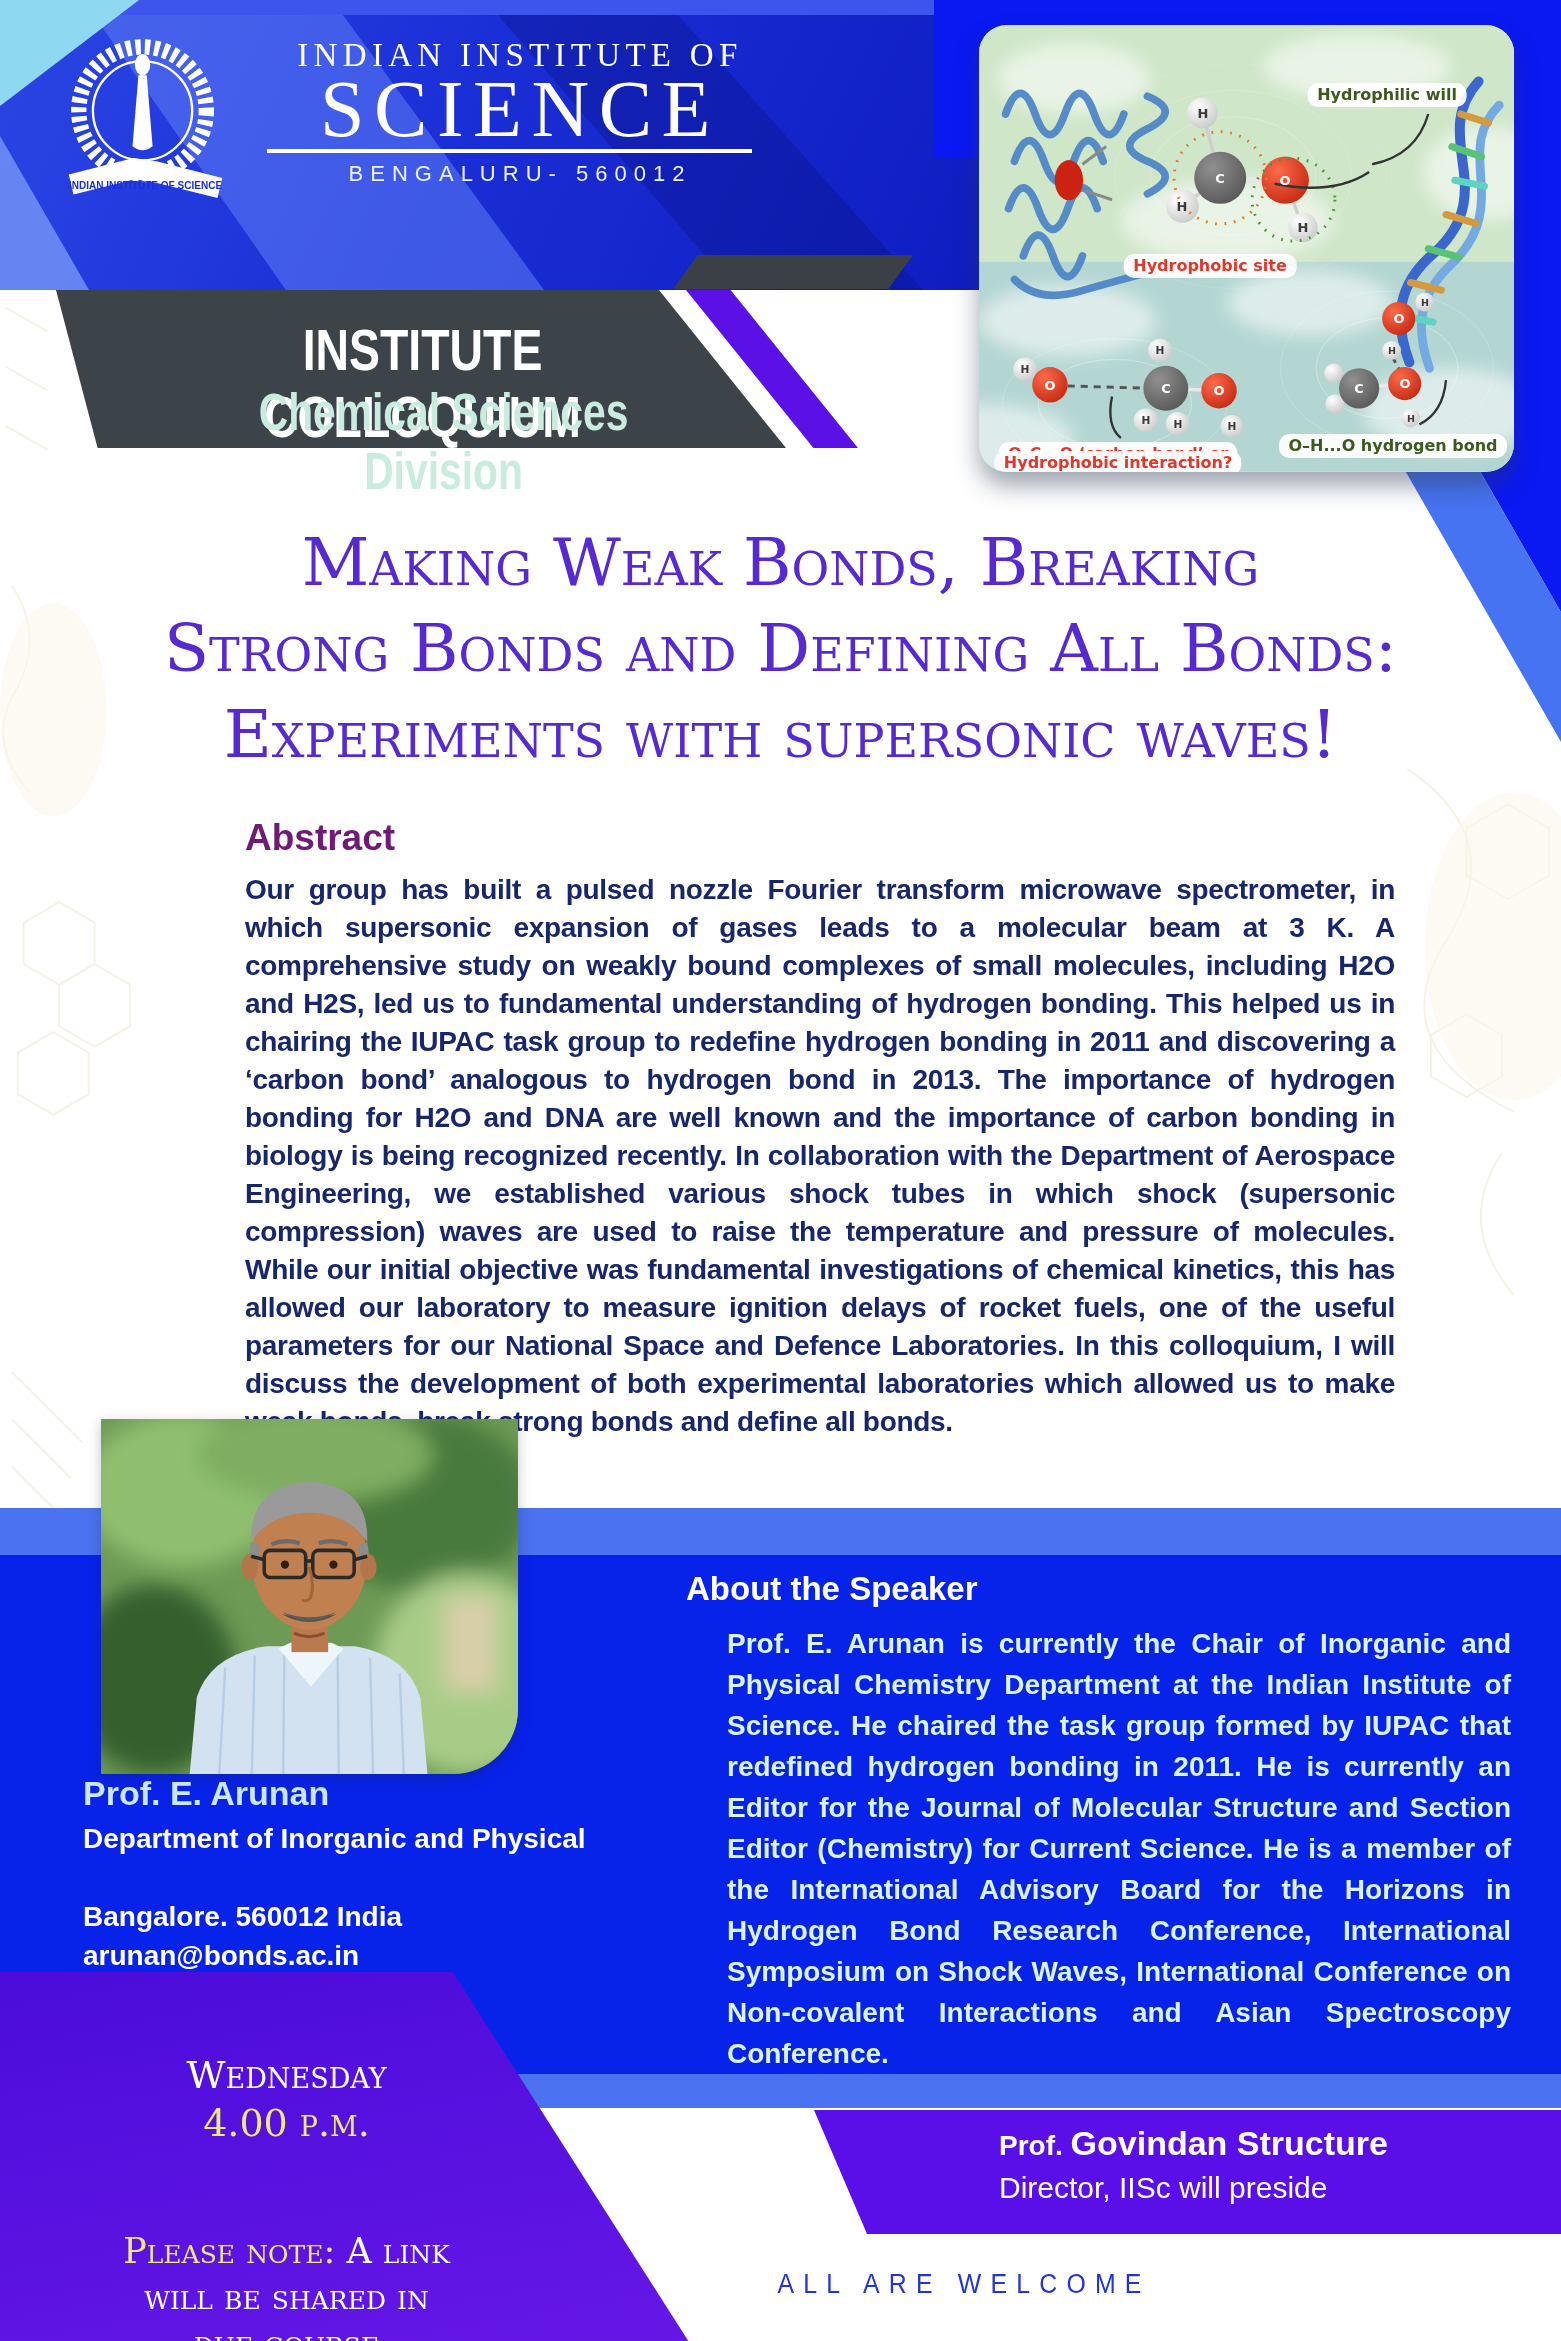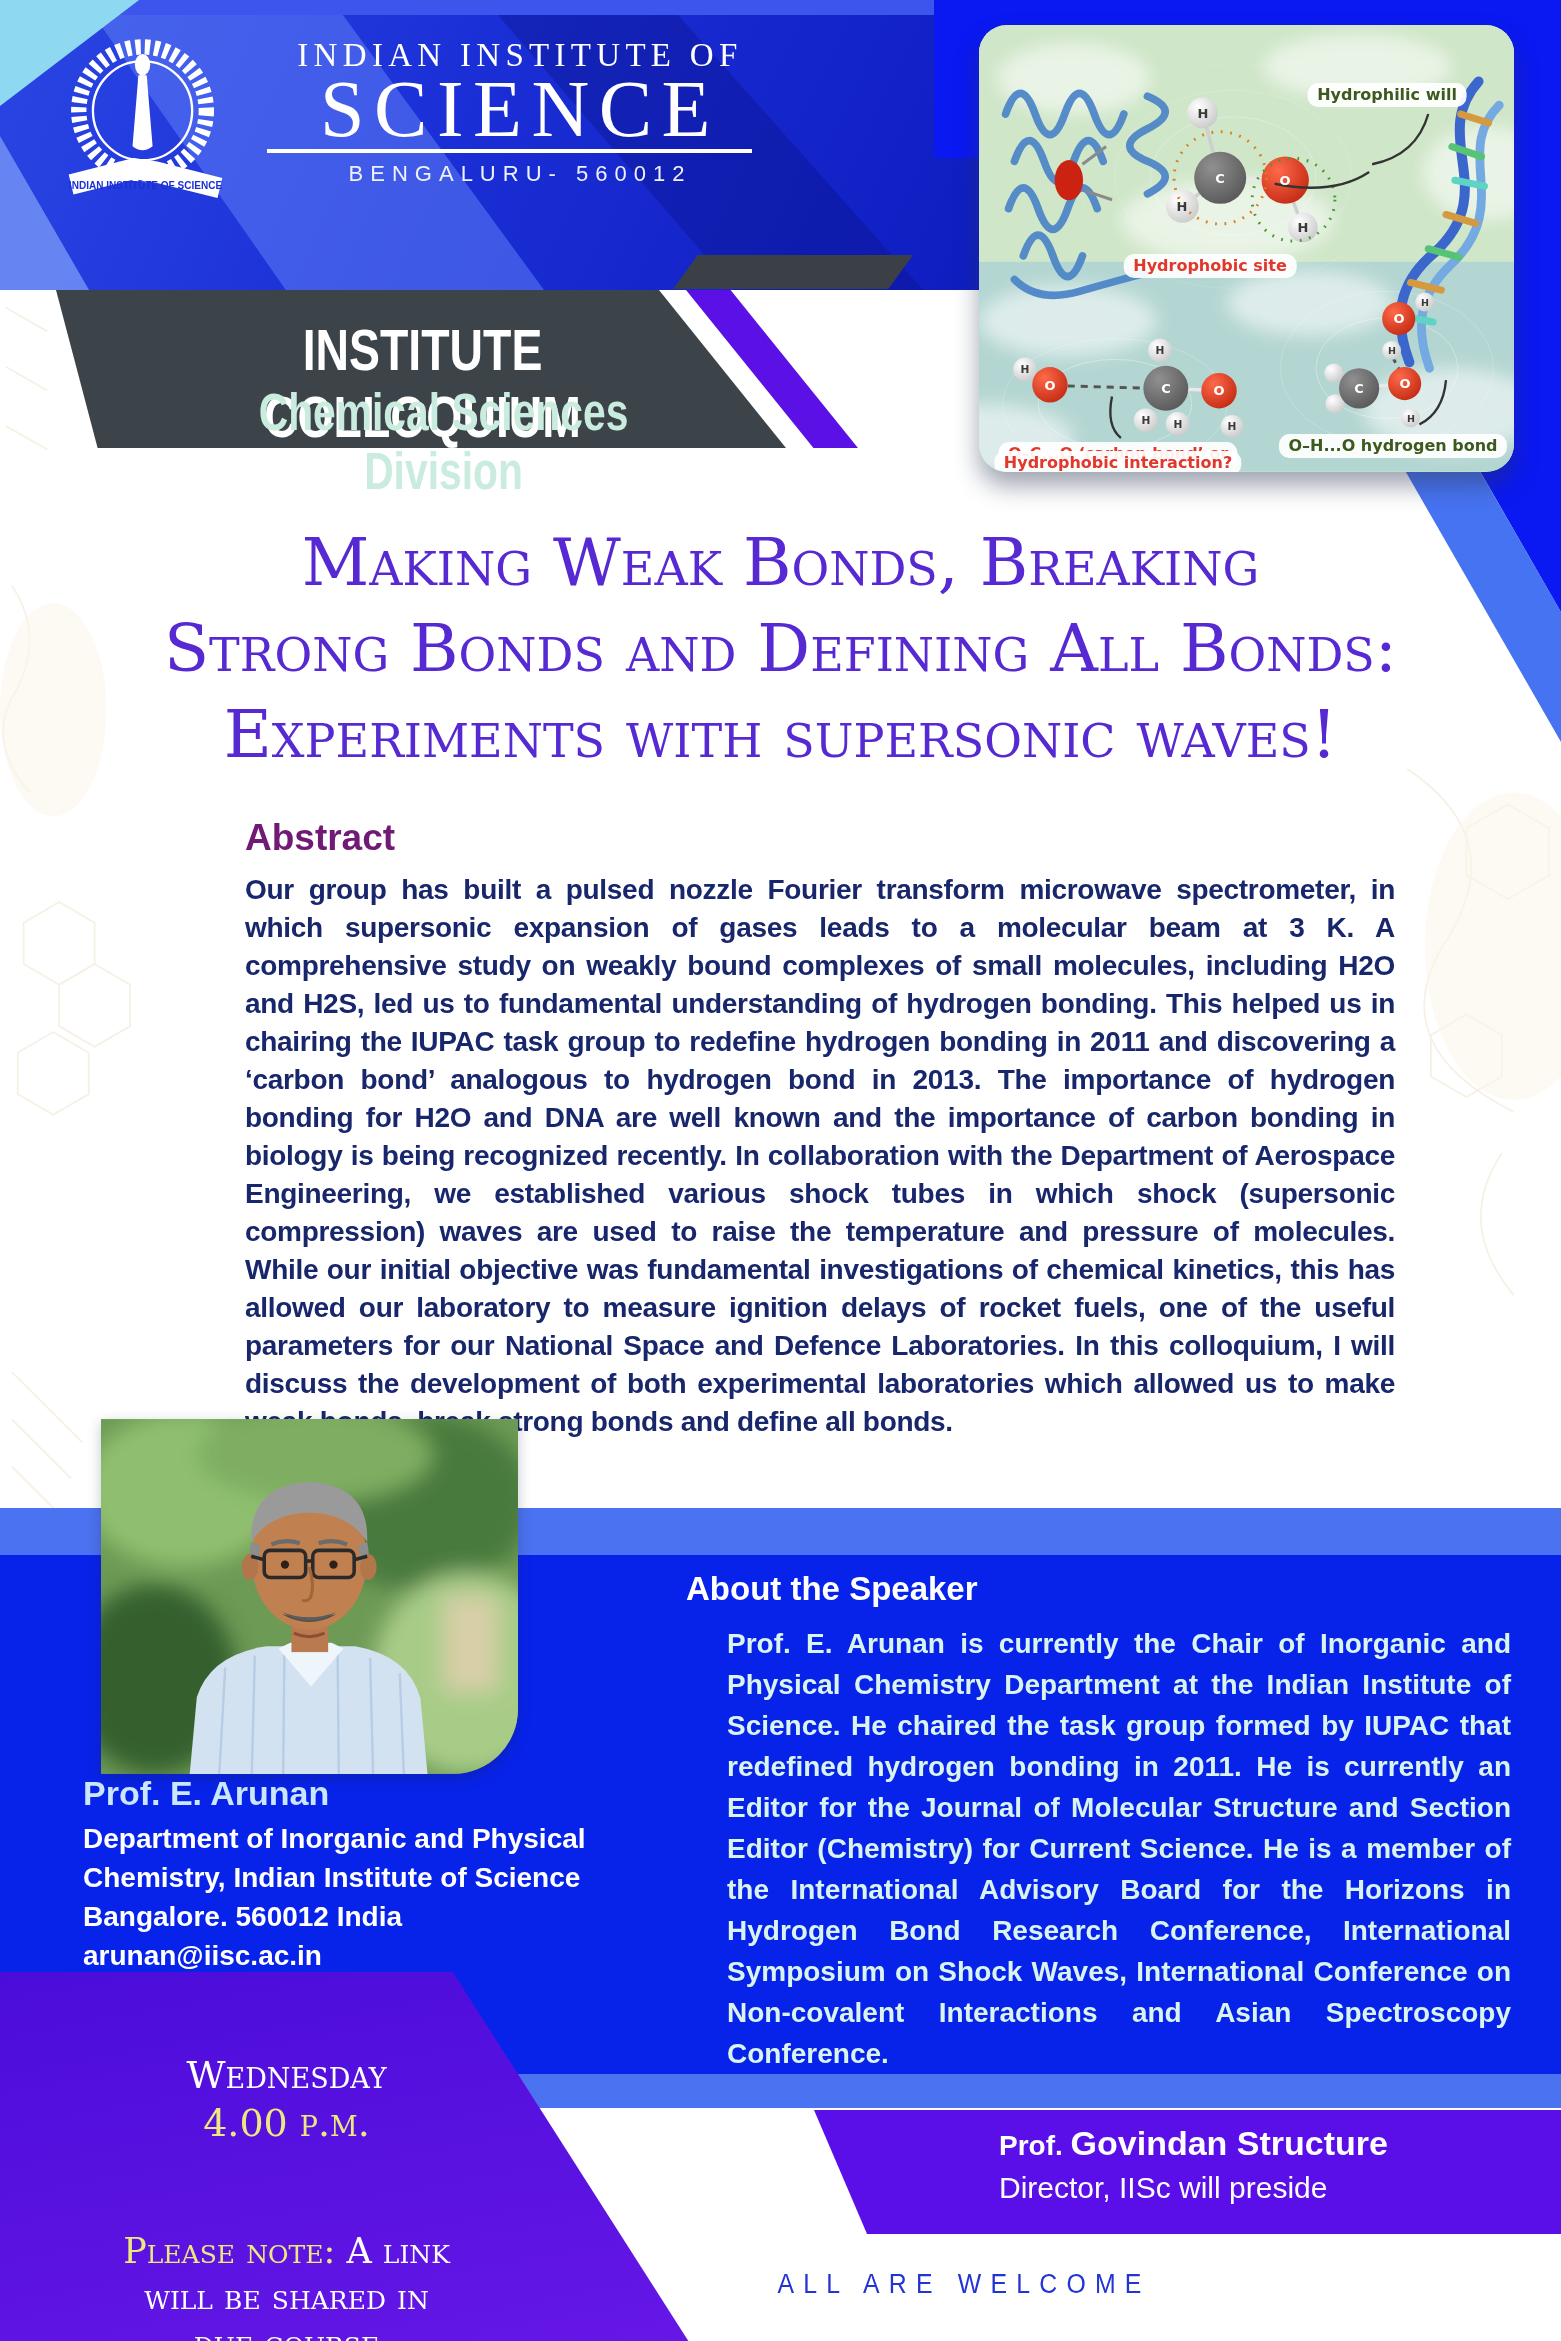--- a/index.html
+++ b/index.html
@@ -329,23 +329,22 @@
         <path d="M352,250 q10,34 2,52 q-6,8 -14,4" stroke="#a06538" stroke-width="5" fill="none"></path>
         <path d="M306,330 Q352,356 398,330 Q352,342 306,330 Z" fill="#4f4f4f"></path>
         <path d="M306,326 q46,18 92,0 q-46,30 -92,0 z" fill="#5c5c5c"></path>
         <path d="M326,362 q26,12 52,0" stroke="#8a4f2e" stroke-width="5" fill="none"></path>
       </g>
     </svg>
   </div>
 
   <div class="abs spk-name">Prof. E. Arunan</div>
   <div class="spk-line" style="top:1823px">Department of Inorganic and Physical</div>
-  <div class="spk-line" style="top:1862px">Chemistry, Indian Institute of Science</div>
   <div class="spk-line" style="top:1901px">Bangalore. 560012 India</div>
-  <div class="spk-line" style="top:1940px">arunan@iisc.ac.in</div>
+  <div class="spk-line" style="top:1940px">arunan@bonds.ac.in</div>
 
   <div class="abs about-head">About the Speaker</div>
   <div class="abs about-body">Prof. E. Arunan is currently the Chair of Inorganic and Physical Chemistry Department at the Indian Institute of Science. He chaired the task group formed by IUPAC that redefined hydrogen bonding in 2011. He is currently an Editor for the Journal of Molecular Structure and Section Editor (Chemistry) for Current Science. He is a member of the International Advisory Board for the Horizons in Hydrogen Bond Research Conference, International Symposium on Shock Waves, International Conference on Non-covalent Interactions and Asian Spectroscopy Conference.</div>
 
   <div class="abs purple-left"></div>
   <div class="abs ev ev-day">Wednesday</div>
   <div class="abs ev ev-time">4.00 p.m.</div>
   <div class="abs ev ev-note">
     <div><span class="yl">Please note:</span> <span>A link</span></div>
     <div>will be shared in</div>

